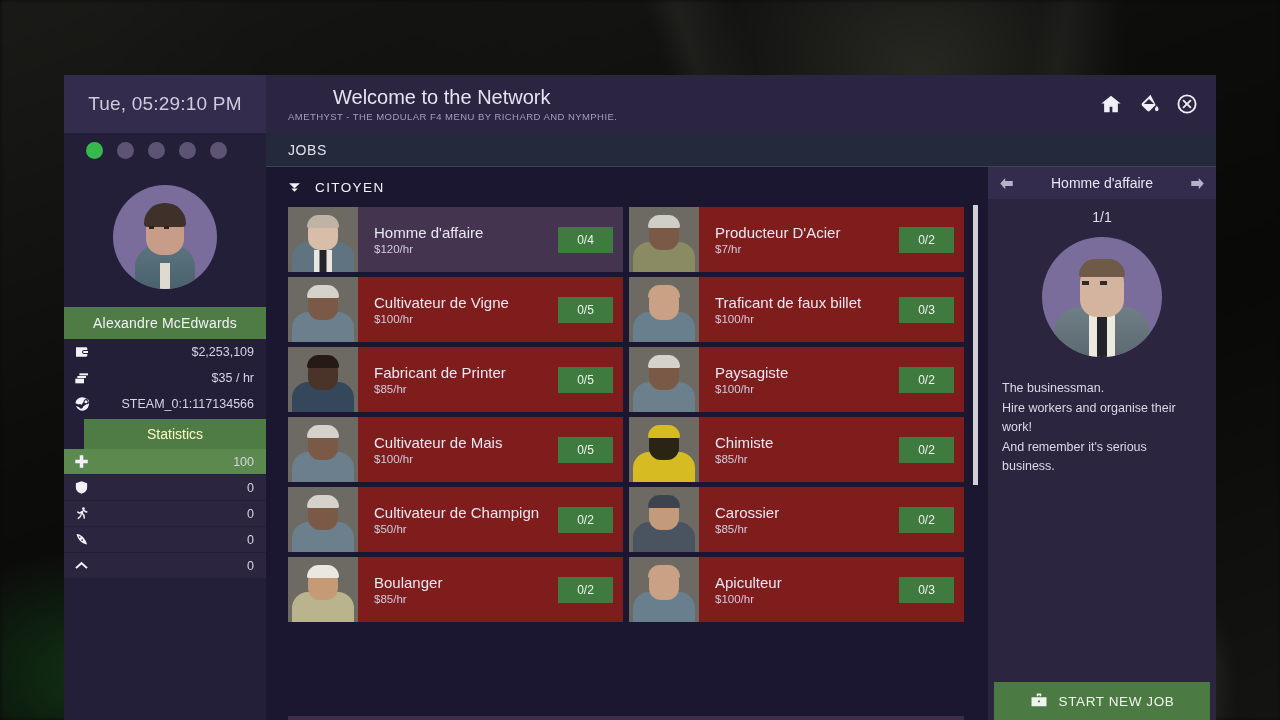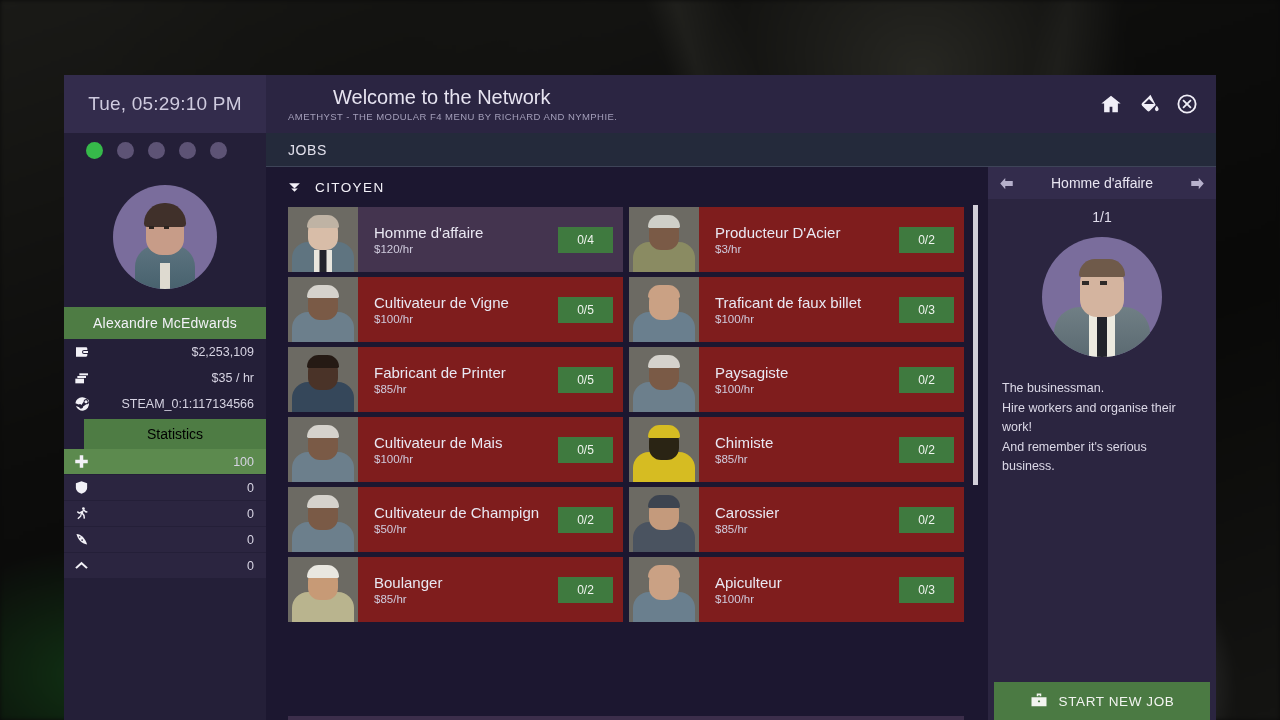--- a/index.html
+++ b/index.html
@@ -143,21 +143,21 @@
   .info-row {
     display: flex; align-items: center; justify-content: space-between;
     padding: 4px 12px 4px 10px; font-size: 12.5px; color: #d6d3e2;
     height: 26px;
   }
   .info-row .ic { width: 16px; height: 16px; fill: #f2f1f7; flex: none; }
   .info-row .val { text-align: right; }
 
   .stats-bar {
     background: #4e7c44; text-align: center; padding: 7px 0;
-    font-size: 14px; color: #000000; margin-top: 2px; margin-left: 20px;
+    font-size: 14px; color: #fef9c3; margin-top: 2px; margin-left: 20px;
   }
   .stat-row {
     position: relative; height: 25px; display: flex; align-items: center;
     justify-content: space-between; padding: 0 12px 0 10px; font-size: 12.5px;
     color: #d6d3e2; background: #2b2540; margin-bottom: 1px; overflow: hidden;
   }
   .stat-fill {
     position: absolute; left: 0; top: 0; bottom: 0; background: #5c8a4e;
     z-index: 0;
   }
@@ -398,21 +398,21 @@
             <div class="job-badge">0/4</div>
           </div>
           <div class="job-card">
             <div class="job-thumb">
               <div class="jt-body" style="background:#8a8b62"></div>
               <div class="jt-head" style="background:#7a5a46"></div>
               <div class="jt-hair" style="background:#cfcfc8"></div>
             </div>
             <div class="job-meta">
               <div class="job-name">Producteur D'Acier</div>
-              <div class="job-pay">$3/hr</div>
+              <div class="job-pay">$7/hr</div>
             </div>
             <div class="job-badge">0/2</div>
           </div>
           <div class="job-card">
             <div class="job-thumb">
               <div class="jt-body" style="background:#6c7f8c"></div>
               <div class="jt-head" style="background:#7a5a46"></div>
               <div class="jt-hair" style="background:#d5d2cc"></div>
             </div>
             <div class="job-meta">

